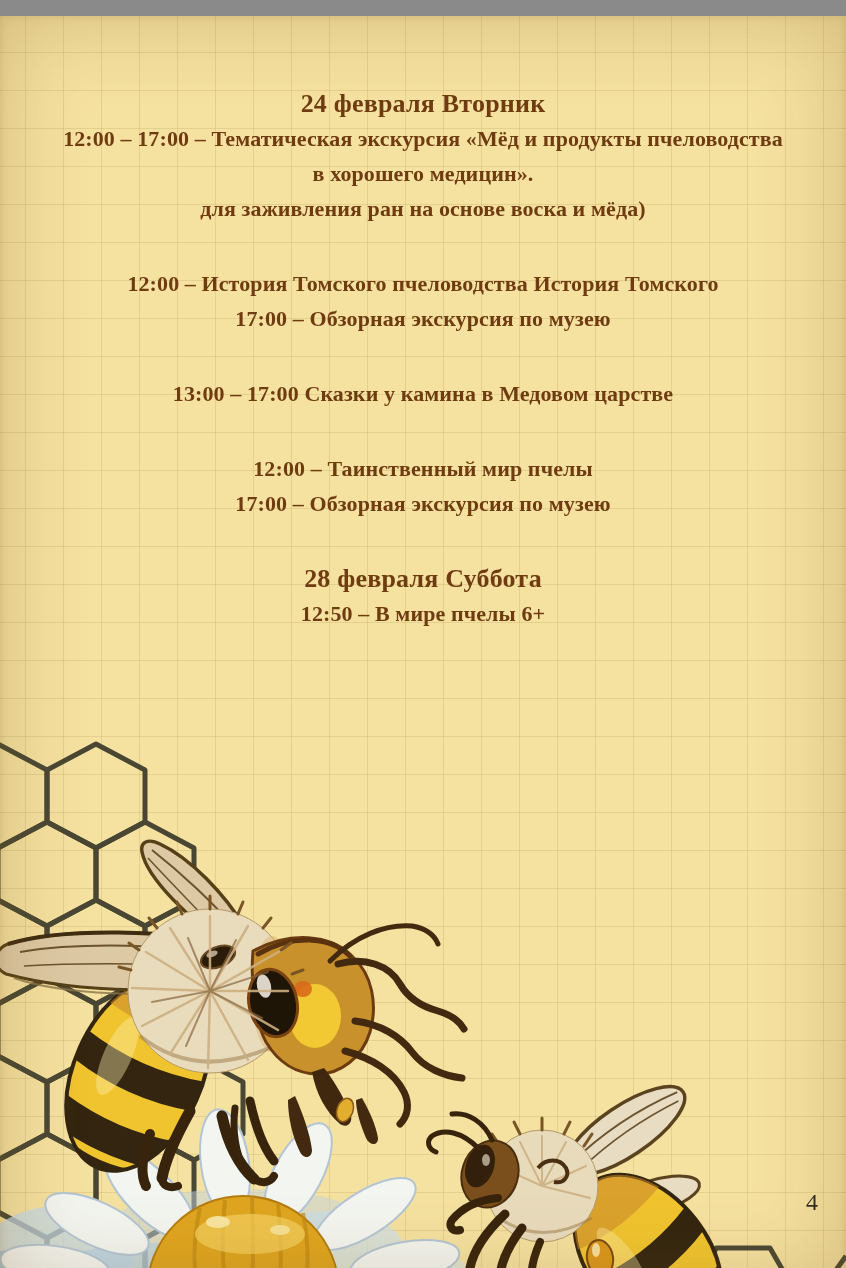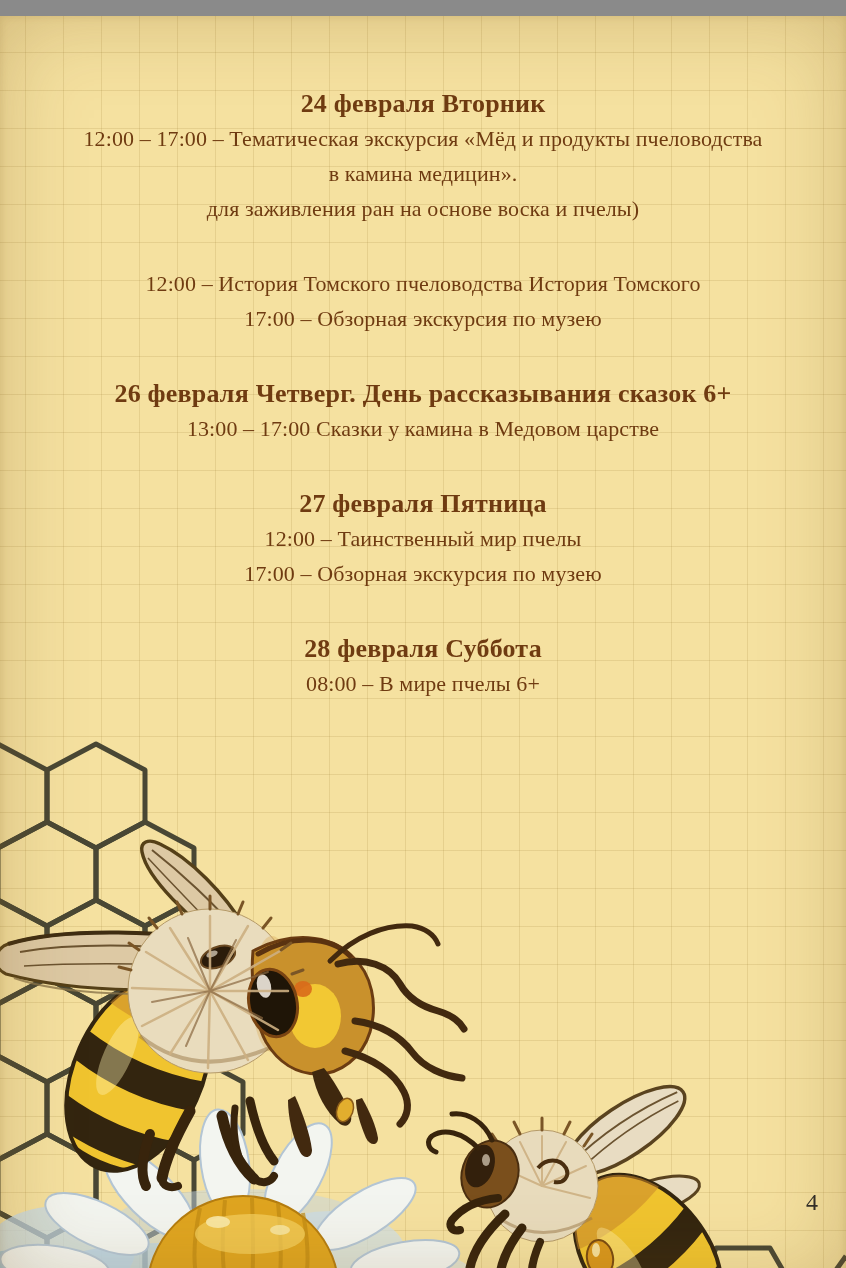--- a/index.html
+++ b/index.html
@@ -21,21 +21,21 @@
     box-shadow:inset 0 0 85px rgba(128,94,34,.30), inset 0 0 8px rgba(128,94,34,.18);
   }
   .art{position:absolute;inset:0;z-index:1;}
   .content{position:absolute;inset:0;z-index:2;padding-top:70px;text-align:center;}
   .section{margin:0 0 40px 0;}
   .heading{
     margin:0;font-size:26px;font-weight:700;line-height:35px;
     color:#6f3b11;white-space:nowrap;letter-spacing:.2px;
   }
   .line{
-    margin:0;font-size:22px;font-weight:400;line-height:35px;
+    margin:0;font-size:22px;font-weight:700;line-height:35px;
     color:#6f3b11;white-space:nowrap;letter-spacing:.1px;
   }
   .page-number{
     position:absolute;left:806px;top:1172px;z-index:4;
     font-size:24px;color:#2e2c28;font-weight:400;line-height:28px;
   }
 </style>
 </head>
 <body>
 
@@ -265,41 +265,39 @@
       <ellipse cx="600" cy="1242" rx="13" ry="18" transform="rotate(-10 600 1242)" fill="#d9971c" stroke="#7a4a10" stroke-width="2"></ellipse>
       <ellipse cx="596" cy="1234" rx="4" ry="7" fill="#f6df9a"></ellipse>
     </g>
   </svg>
 
   <main class="content">
 
     <section class="section">
       <h2 class="heading">24 февраля Вторник</h2>
       <p class="line">12:00 – 17:00 – Тематическая экскурсия «Мёд и продукты пчеловодства</p>
-      <p class="line">в камина медицин».</p>
-      <p class="line">для заживления ран на основе воска и пчелы)</p>
+      <p class="line">в хорошего медицин».</p>
+      <p class="line">для заживления ран на основе воска и мёда)</p>
     </section>
 
     <section class="section">
       <p class="line">12:00 – История Томского пчеловодства История Томского</p>
       <p class="line">17:00 – Обзорная экскурсия по музею</p>
     </section>
 
     <section class="section">
-      <h2 class="heading">26 февраля Четверг. День рассказывания сказок 6+</h2>
       <p class="line">13:00 – 17:00 Сказки у камина в Медовом царстве</p>
     </section>
 
     <section class="section">
-      <h2 class="heading">27 февраля Пятница</h2>
       <p class="line">12:00 – Таинственный мир пчелы</p>
       <p class="line">17:00 – Обзорная экскурсия по музею</p>
     </section>
 
     <section class="section">
       <h2 class="heading">28 февраля Суббота</h2>
-      <p class="line">08:00 – В мире пчелы 6+</p>
+      <p class="line">12:50 – В мире пчелы 6+</p>
     </section>
 
   </main>
 
   <div class="page-number">4</div>
 </div>
 
 </body></html>

